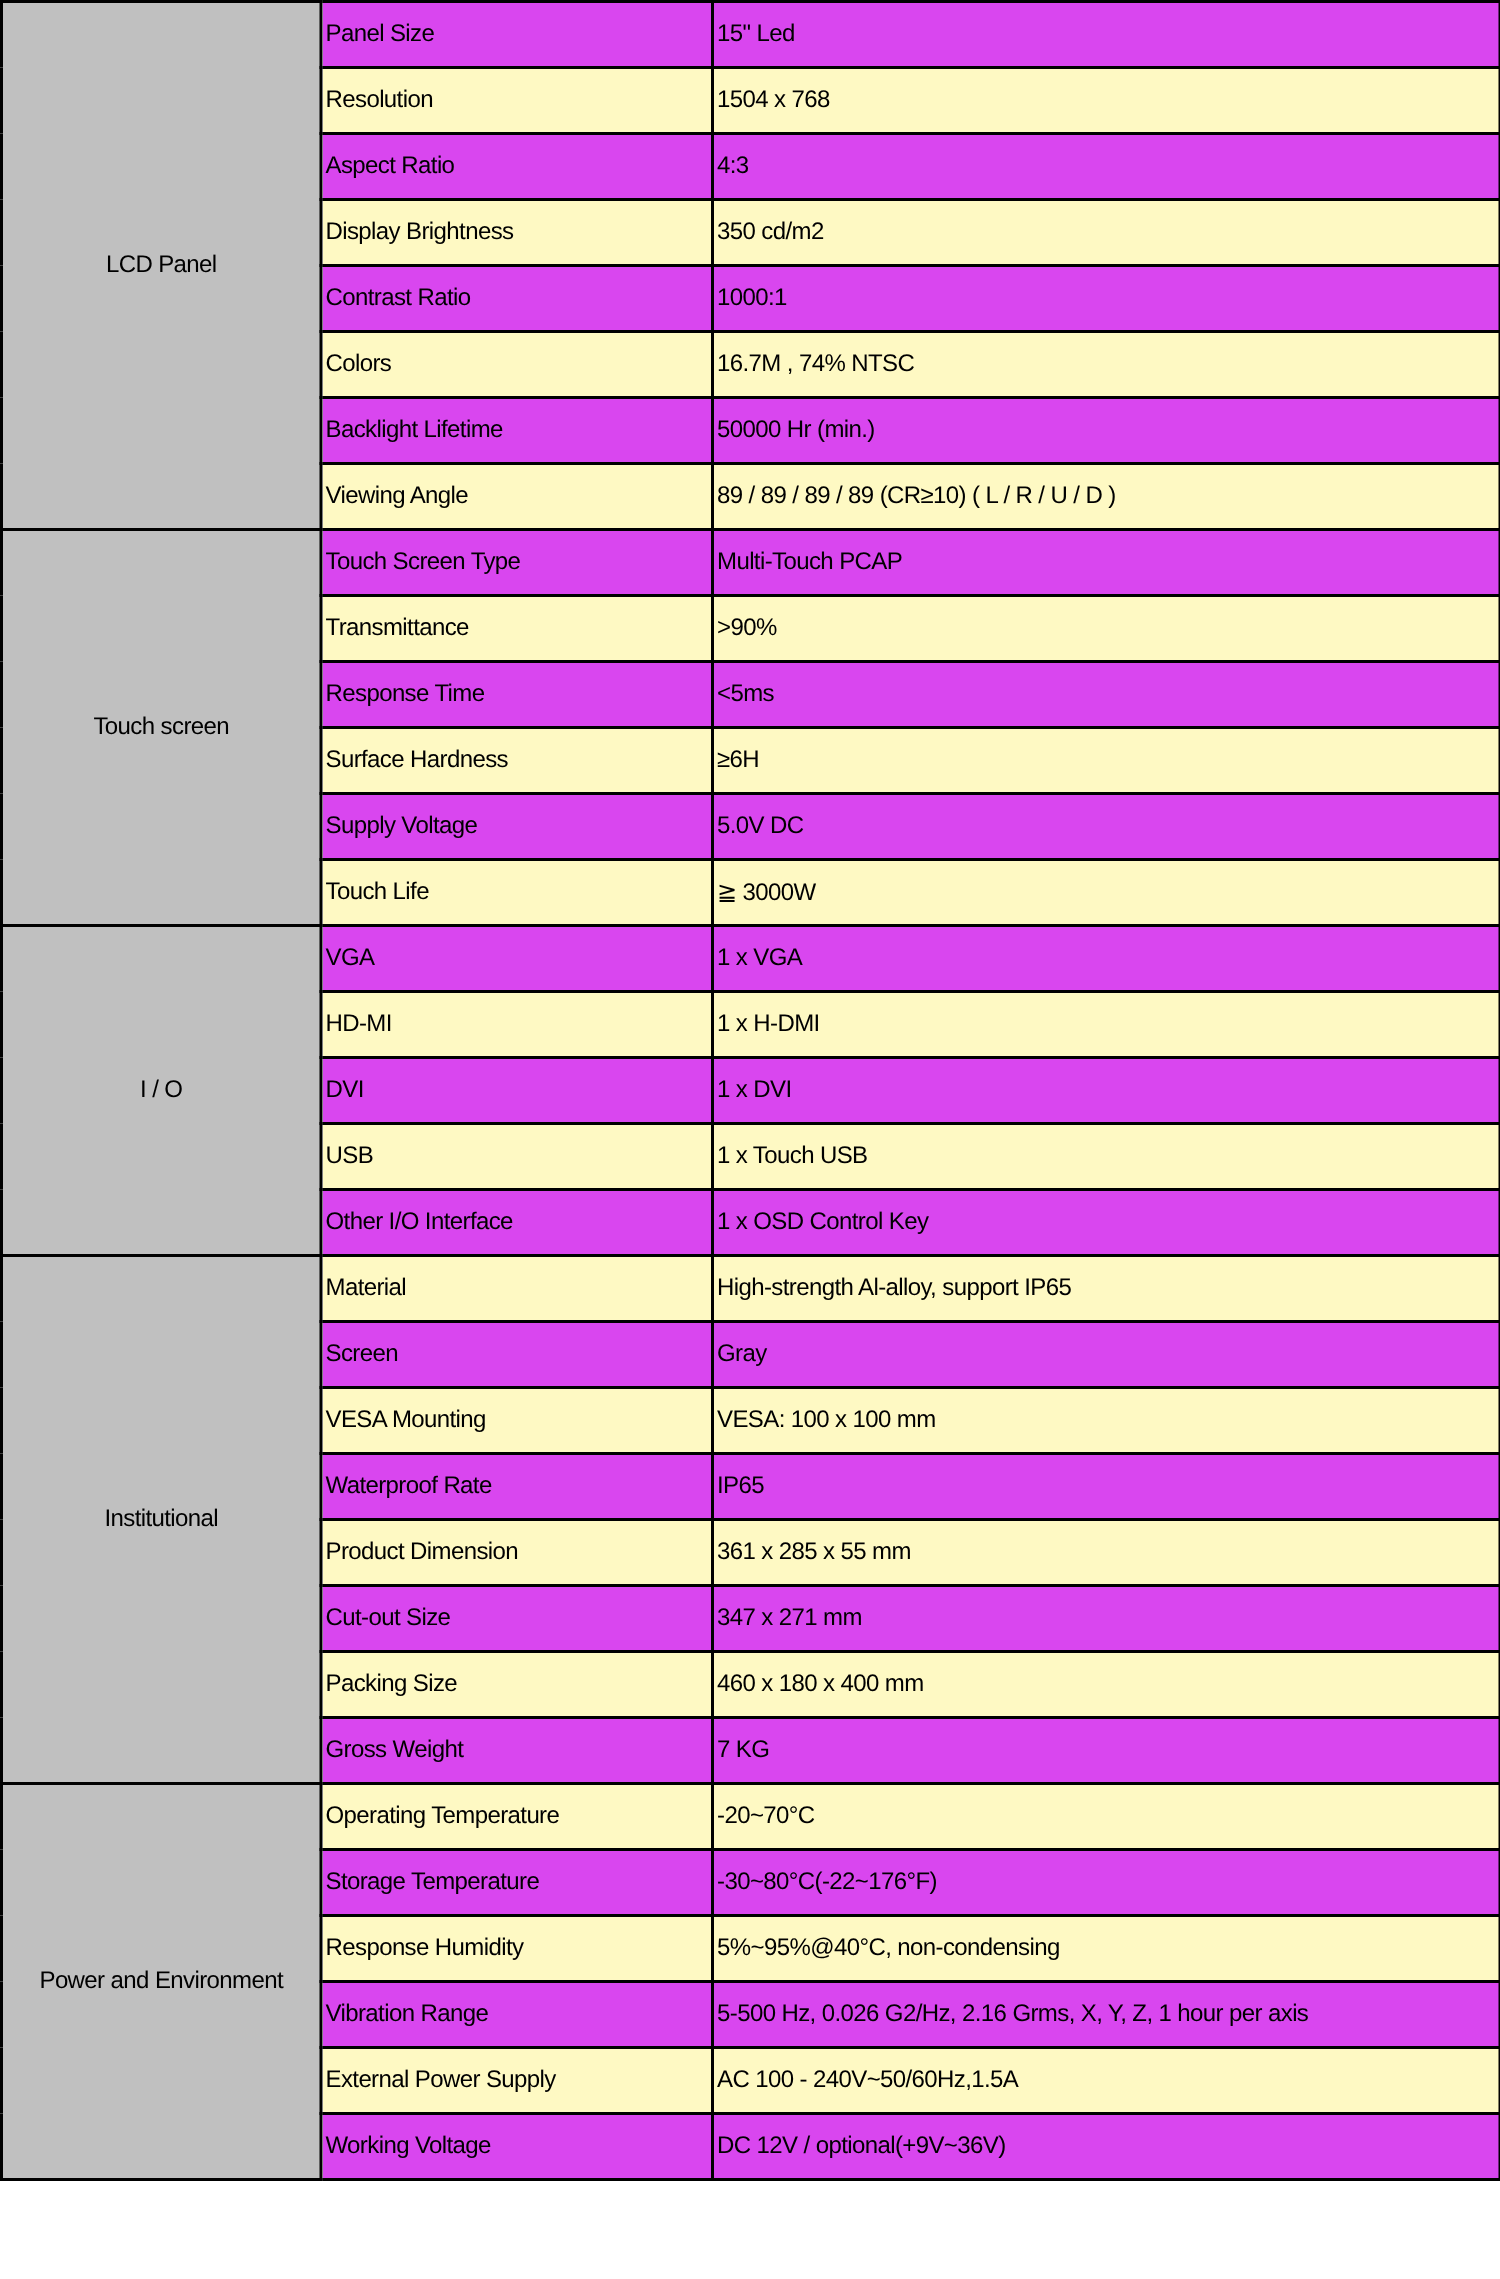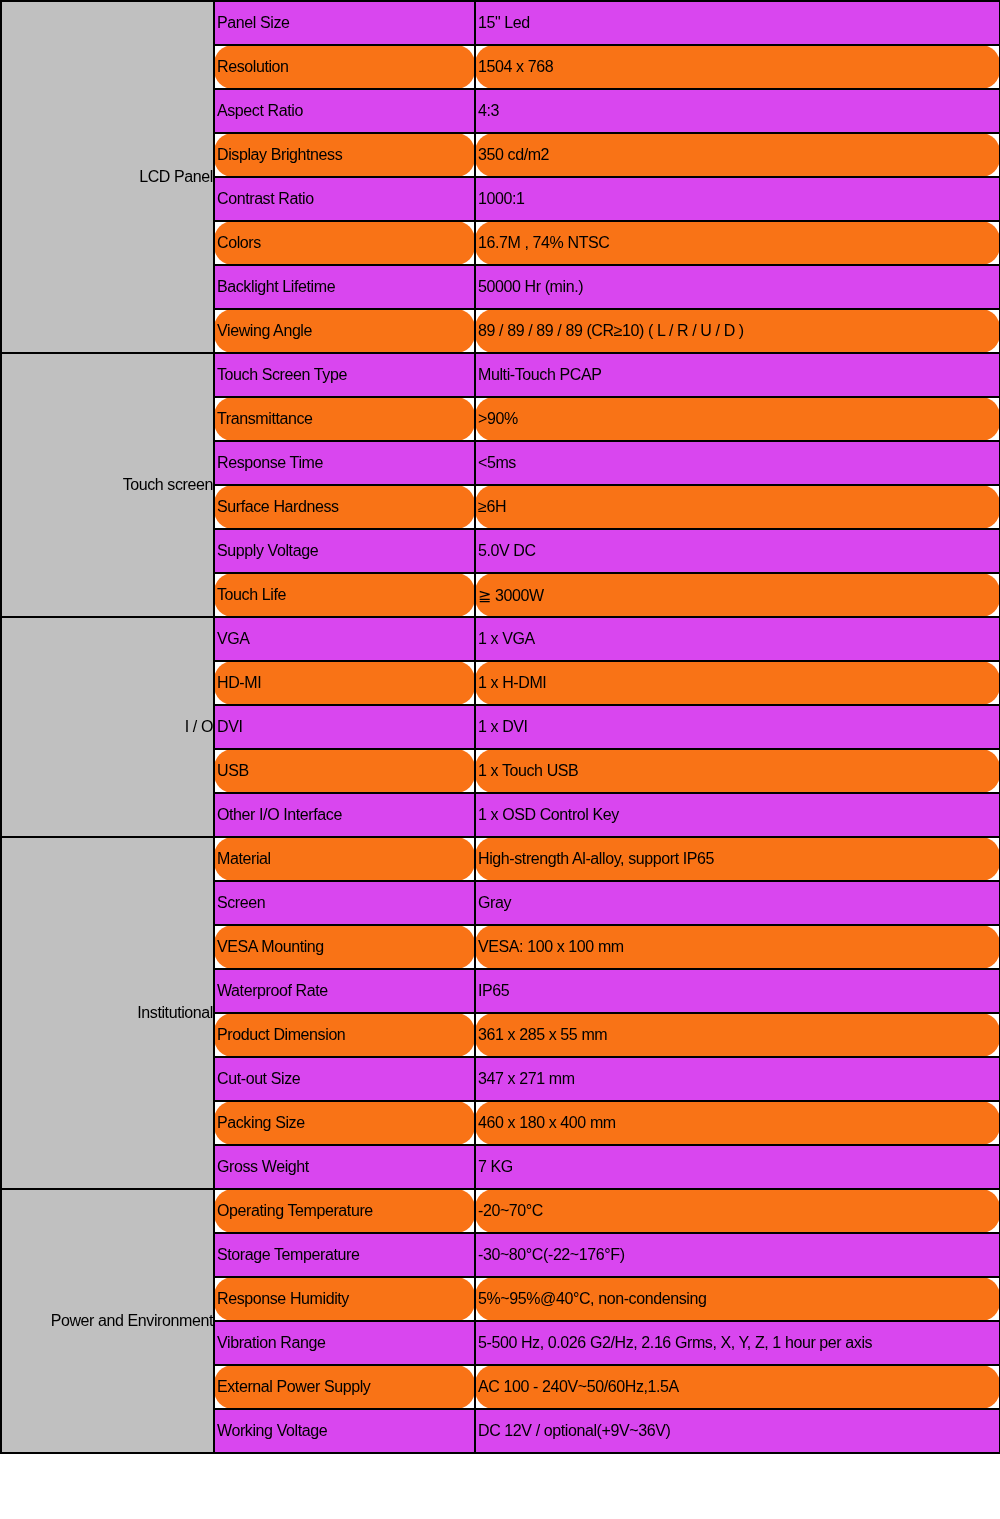--- a/index.html
+++ b/index.html
@@ -16,24 +16,24 @@
   table.spec td {
     border: 2px solid #000;
     height: 42px;
     padding: 0 0 0 2px;
     vertical-align: middle;
     white-space: nowrap;
     overflow: hidden;
   }
   table.spec td.cat {
     background: #c0c0c0;
-    text-align: right;
+    text-align: center;
     padding: 0;
   }
-  table.spec tr.gray td.k, table.spec tr.gray td.v { background: #f97316; border-radius: 19px; }
+  table.spec tr.gray td.k, table.spec tr.gray td.v { background: #fef9c3; }
   table.spec tr.white td.k, table.spec tr.white td.v { background: #d946ef; }
   col.c1 { width: 213px; }
   col.c2 { width: 261px; }
   col.c3 { width: 525px; }
 </style>
 </head>
 <body>
 
 <table class="spec">
   <colgroup>

